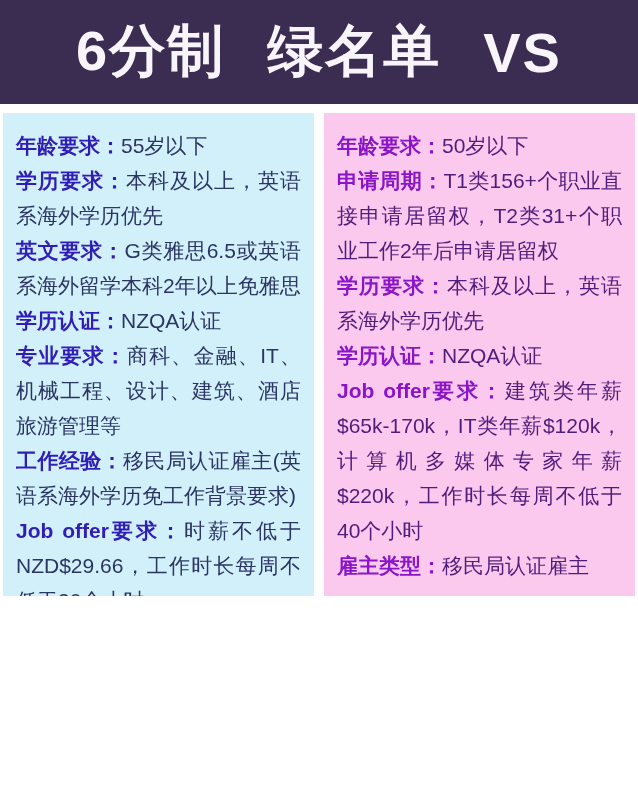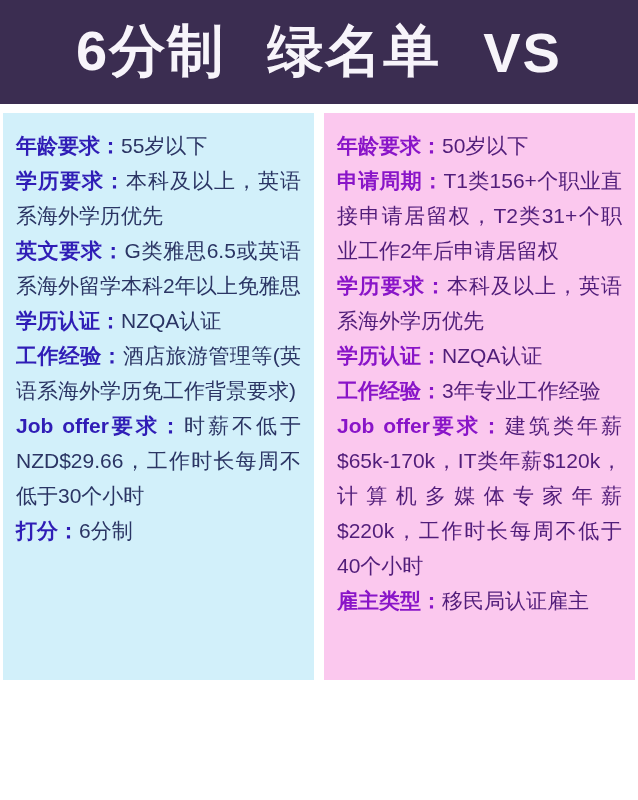--- a/index.html
+++ b/index.html
@@ -20,21 +20,21 @@
   .header span {
     color: var(--header-text, #f7f4fa);
     font-size: 56px;
     font-weight: bold;
     letter-spacing: 2px;
   }
   .columns {
     display: flex;
     gap: 10px;
     padding: 9px 3px 0 3px;
-    height: 576px;
+    height: 492px;
   }
   .col {
     flex: 1 1 0;
     min-width: 0;
     padding: 15px 13px 0 13px;
     font-size: 21px;
     line-height: 35px;
     text-align: justify;
     text-justify: inter-ideograph;
     overflow: hidden;
@@ -56,28 +56,28 @@
   <span>VS</span>
 </div>
 
 <div class="columns">
 
   <div class="col col-left">
     <p class="row"><span class="lbl">年龄要求：</span><span>55岁以下</span></p>
     <p class="row"><span class="lbl">学历要求：</span><span>本科及以上，英语系海外学历优先</span></p>
     <p class="row"><span class="lbl">英文要求：</span><span>G类雅思6.5或英语系海外留学本科2年以上免雅思</span></p>
     <p class="row"><span class="lbl">学历认证：</span><span>NZQA认证</span></p>
-    <p class="row"><span class="lbl">工作经验：</span><span>酒店旅游管理等(英语系海外学历免工作背景要求)</span></p>
+    <p class="row"><span class="lbl">专业要求：</span><span>商科、金融、IT、机械工程、设计、建筑、酒店旅游管理等</span></p>
+    <p class="row"><span class="lbl">工作经验：</span><span>移民局认证雇主(英语系海外学历免工作背景要求)</span></p>
     <p class="row"><span class="lbl">Job offer要求：</span><span>时薪不低于NZD$29.66，工作时长每周不低于30个小时</span></p>
     <p class="row"><span class="lbl">打分：</span><span>6分制</span></p>
   </div>
 
   <div class="col col-right">
     <p class="row"><span class="lbl">年龄要求：</span><span>50岁以下</span></p>
     <p class="row"><span class="lbl">申请周期：</span><span>T1类156+个职业直接申请居留权，T2类31+个职业工作2年后申请居留权</span></p>
     <p class="row"><span class="lbl">学历要求：</span><span>本科及以上，英语系海外学历优先</span></p>
     <p class="row"><span class="lbl">学历认证：</span><span>NZQA认证</span></p>
-    <p class="row"><span class="lbl">工作经验：</span><span>3年专业工作经验</span></p>
     <p class="row"><span class="lbl">Job offer要求：</span><span>建筑类年薪$65k-170k，IT类年薪$120k，计算机多媒体专家年薪$220k，工作时长每周不低于40个小时</span></p>
     <p class="row"><span class="lbl">雇主类型：</span><span>移民局认证雇主</span></p>
   </div>
 
 </div>
 
 </body></html>

